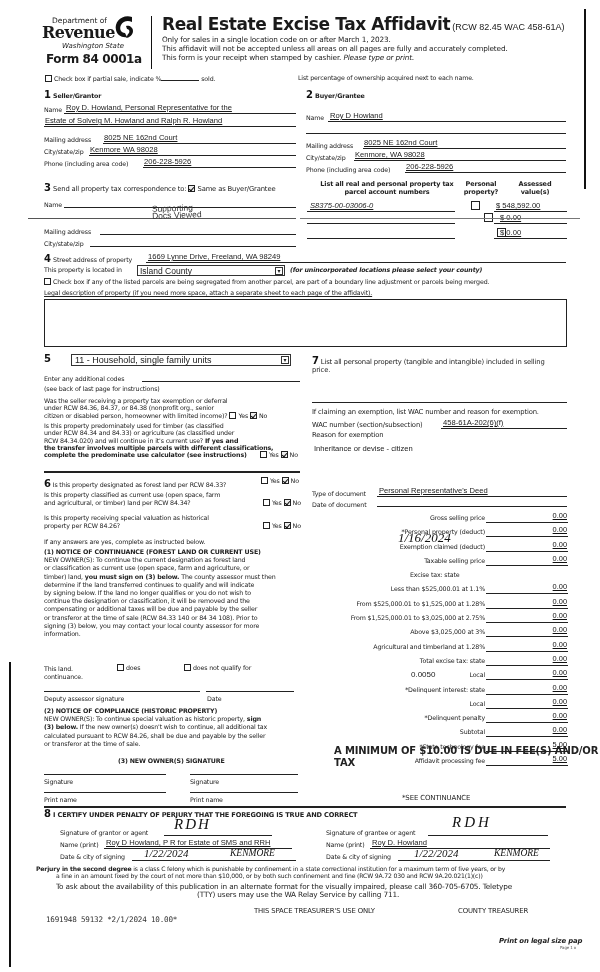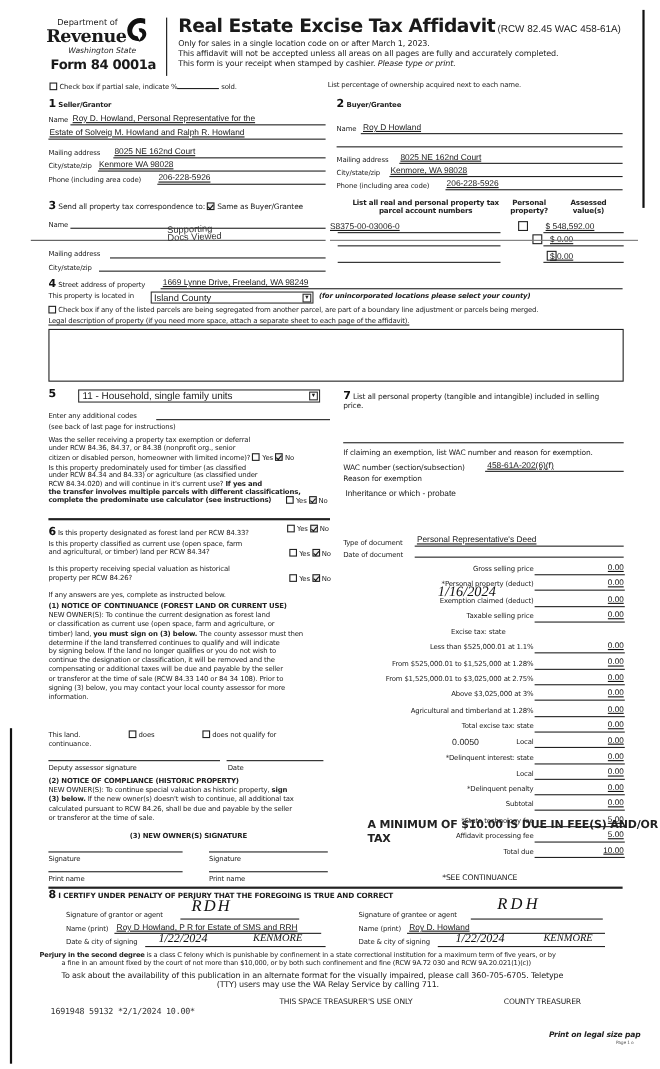--- a/index.html
+++ b/index.html
@@ -113,21 +113,21 @@
 <div class="abs form" style="left:44px;top:228px;">Mailing address</div>
 <div class="line" style="left:100px;top:234px;width:196px;"></div>
 <div class="abs form" style="left:44px;top:240px;">City/state/zip</div>
 <div class="line" style="left:90px;top:246px;width:206px;"></div>
 
 
 <div class="abs form bold" style="left:312px;top:181px;width:150px;text-align:center;font-size:6.5px;">List all real and personal property tax parcel account numbers</div>
 <div class="abs form bold" style="left:460px;top:181px;width:42px;text-align:center;font-size:6.5px;">Personal property?</div>
 <div class="abs form bold" style="left:510px;top:181px;width:50px;text-align:center;font-size:6.5px;">Assessed value(s)</div>
 
-<div class="abs filled" style="left:300px;top:201px;">S8375-00-03006-0</div>
+<div class="abs filled" style="left:310px;top:201px;font-style:italic;">S8375-00-03006-0</div>
 <div class="line" style="left:307px;top:211px;width:148px;"></div>
 <span class="abs cb" style="left:471px;top:201px;width:9px;height:9px;"></span>
 <div class="abs filled" style="left:496px;top:201px;">$ 548,592.00</div>
 <div class="line" style="left:494px;top:211px;width:73px;"></div>
 
 <div class="line" style="left:307px;top:223px;width:148px;"></div>
 <span class="abs cb" style="left:471px;top:213px;width:9px;height:9px;"></span>
 <div class="abs filled" style="left:500px;top:213px;">$ 0.00</div>
 <div class="line" style="left:494px;top:223px;width:73px;"></div>
 <div class="line" style="left:300px;top:218px;width:280px;background:#777;"></div>
@@ -194,21 +194,21 @@
 <div class="abs form" style="left:312px;top:357px;line-height:8px;font-size:6.8px;">
   <div><span class="sec-num">7</span> <span>List all personal property (tangible and intangible) included in selling</span></div>
   <div>price.</div>
 </div>
 <div class="line" style="left:312px;top:402px;width:255px;"></div>
 <div class="abs form" style="left:312px;top:408px;font-size:6.8px;">If claiming an exemption, list WAC number and reason for exemption.</div>
 <div class="abs form" style="left:312px;top:421px;font-size:6.8px;">WAC number (section/subsection)</div>
 <div class="abs filled" style="left:443px;top:418px;">458-61A-202(6)(f)</div>
 <div class="line" style="left:441px;top:428px;width:126px;"></div>
 <div class="abs form" style="left:312px;top:431px;font-size:6.8px;">Reason for exemption</div>
-<div class="abs" style="left:314px;top:444px;font-size:7.6px;">Inheritance or which - probate</div>
+<div class="abs" style="left:314px;top:444px;font-size:7.6px;">Inheritance or devise - citizen</div>
 
 
 <div class="abs form" style="left:44px;top:478px;white-space:nowrap;">
   <span class="sec-num">6</span>
   <span>Is this property designated as forest land per RCW 84.33?</span>
 </div>
 <div class="abs form" style="left:261px;top:477px;white-space:nowrap;">
   <span class="cb"></span><span>Yes</span>
   <span class="cb checked"></span><span>No</span>
 </div>
@@ -367,25 +367,20 @@
   <div style="position:relative;height:14.3px;">
     <span class="form" style="position:absolute;right:83px;top:3px;">*State technology fee</span>
     <span class="line" style="right:0;top:11px;width:82px;"></span>
     <span class="amt" style="position:absolute;right:1px;top:1px;">5.00</span>
   </div>
   <div style="position:relative;height:14.3px;">
     <span class="form" style="position:absolute;right:83px;top:3px;">Affidavit processing fee</span>
     <span class="line" style="right:0;top:11px;width:82px;"></span>
     <span class="amt" style="position:absolute;right:1px;top:1px;">5.00</span>
   </div>
-  <div style="position:relative;height:14.3px;">
-    <span class="form" style="position:absolute;right:83px;top:3px;">Total due</span>
-    <span class="line" style="right:0;top:11px;width:82px;"></span>
-    <span class="amt" style="position:absolute;right:1px;top:1px;">10.00</span>
-  </div>
 </div>
 <div class="abs form bold" style="left:334px;top:745px;font-size:10px;">A MINIMUM OF $10.00 IS DUE IN FEE(S) AND/OR TAX</div>
 <div class="abs form" style="left:402px;top:794px;font-size:7px;">*SEE CONTINUANCE</div>
 <div class="line" style="left:44px;top:806px;width:522px;height:1.5px;"></div>
 
 
 <div class="abs" style="left:44px;top:808px;white-space:nowrap;">
   <span class="sec-num">8</span>
   <span class="form bold" style="font-size:6.6px;">I CERTIFY UNDER PENALTY OF PERJURY THAT THE FOREGOING IS TRUE AND CORRECT</span>
 </div>

